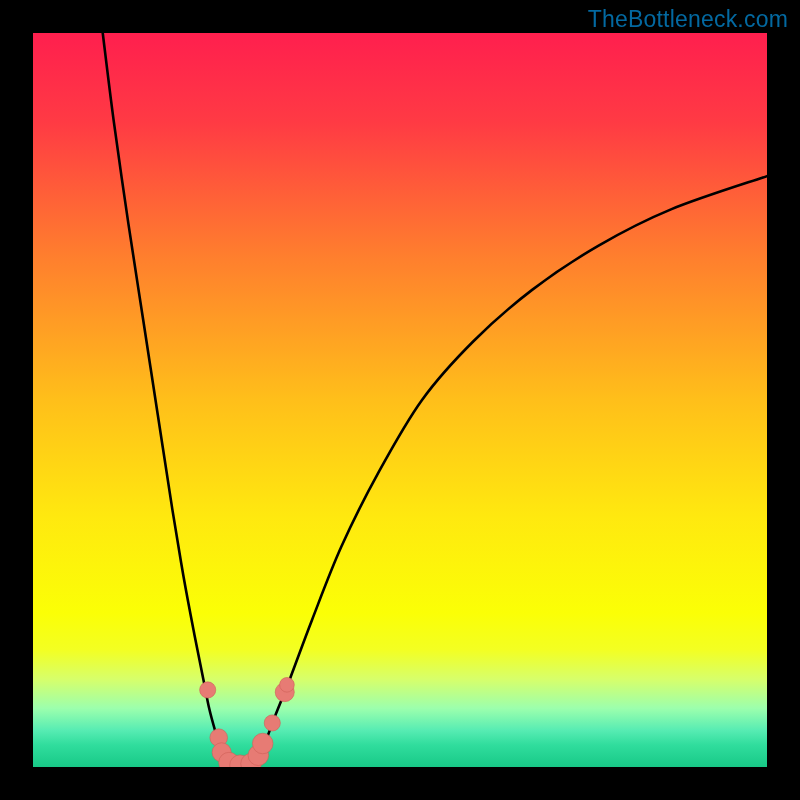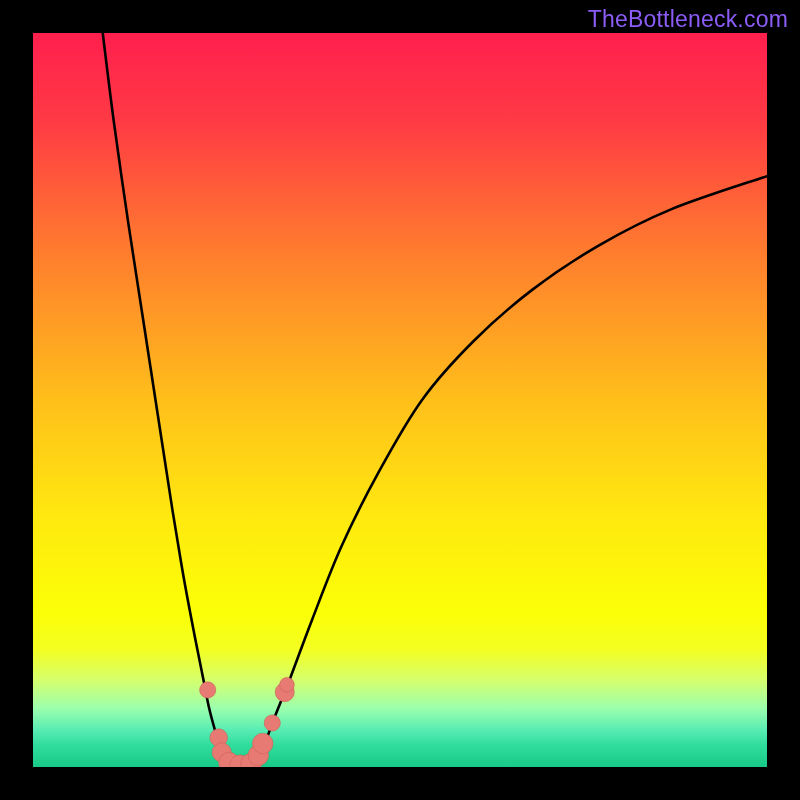--- a/index.html
+++ b/index.html
@@ -32,21 +32,21 @@
     position: absolute;
     left: 0;
     top: 0;
     width: 100%;
     height: 100%;
   }
   .watermark {
     position: absolute;
     top: 6px;
     right: 12px;
-    color: #8b5cf6;
+    color: #0369a1;
     font-size: 23px;
     font-weight: 400;
     letter-spacing: 0.2px;
     font-family: Arial, Helvetica, sans-serif;
   }
   svg.curve {
     position: absolute;
     left: 0;
     top: 0;
     width: 734px;

